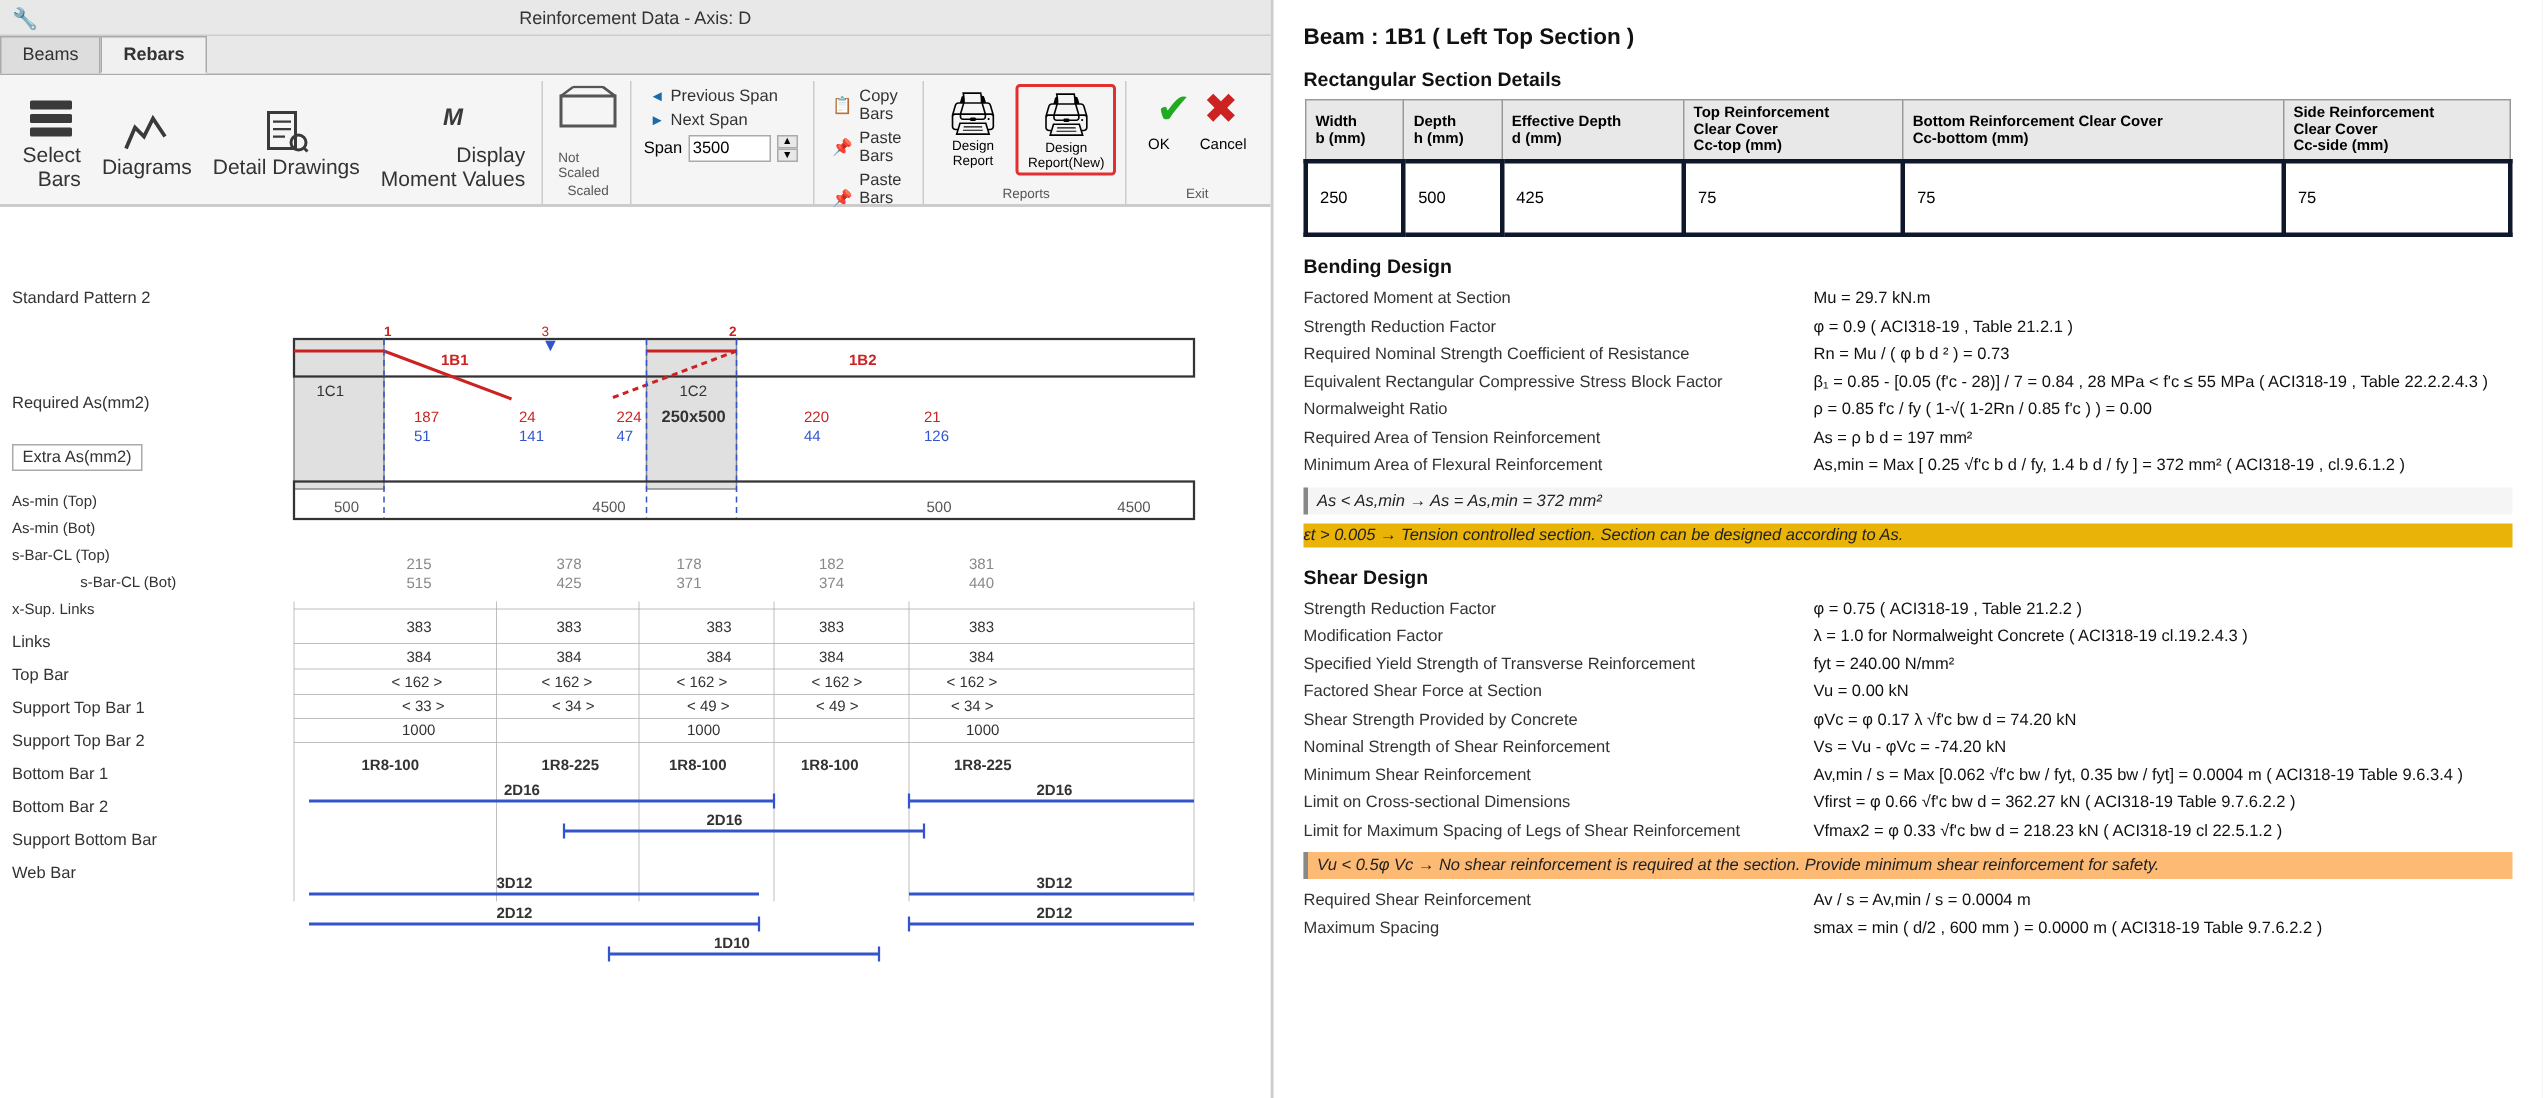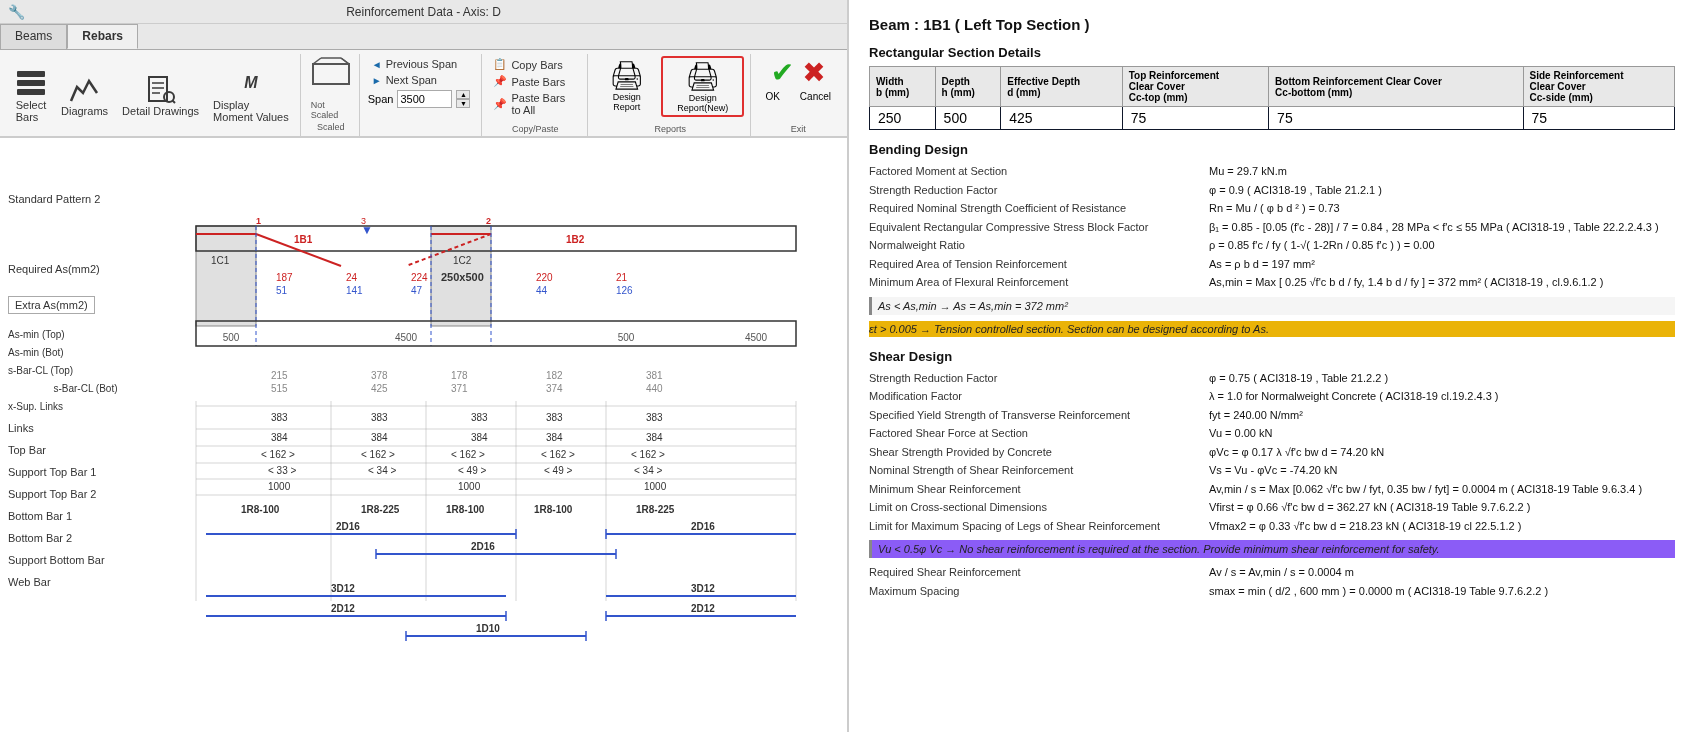--- a/index.html
+++ b/index.html
@@ -103,22 +103,22 @@
     .ribbon-btn .icon-area {
       width: 32px;
       height: 32px;
       display: flex;
       align-items: center;
       justify-content: center;
       font-size: 20px;
     }
 
     .ribbon-btn-label {
-      font-size: 11px;
-      text-align: left;
+      font-size: 14px;
+      text-align: right;
       white-space: nowrap;
     }
 
     
     .nav-group {
       display: flex;
       flex-direction: column;
       padding: 2px 6px;
       border-right: 1px solid #ccc;
       min-width: 120px;
@@ -297,23 +297,23 @@
     .rp-table th {
       background: #e8e8e8;
       border: 1px solid #999;
       padding: 3px 6px;
       text-align: left;
       font-size: 10px;
       font-weight: bold;
     }
 
     .rp-table td {
-      border: 1px solid #0f172a;
-      padding: 3px 8px;
-      font-size: 14px;
+      border: 3px solid #0f172a;
+      padding: 17px 8px;
+      font-size: 11px;
     }
 
     .rp-row {
       display: flex;
       margin: 2px 0;
       font-size: 11px;
       line-height: 1.5;
     }
 
     .rp-row-label {
@@ -804,21 +804,21 @@
     <div class="rp-row">
       <span class="rp-row-label">Limit on Cross-sectional Dimensions</span>
       <span class="rp-row-value">Vfirst = φ 0.66 √f'c bw d = 362.27 kN ( ACI318-19 Table 9.7.6.2.2 )</span>
     </div>
     <div class="rp-row">
       <span class="rp-row-label">Limit for Maximum Spacing of Legs of Shear Reinforcement</span>
       <span class="rp-row-value">Vfmax2 = φ 0.33 √f'c bw d = 218.23 kN ( ACI318-19 cl 22.5.1.2 )</span>
     </div>
   </div>
 
-  <div class="rp-note" style="margin:6px 0;border-left:3px solid #888;padding:3px 6px;background:#8b5cf6;">
+  <div class="rp-note" style="margin:6px 0;border-left:3px solid #888;padding:3px 6px;background:#fdba74;">
     <span>Vu &lt; 0.5φ Vc → No shear reinforcement is required at the section. Provide minimum shear reinforcement for safety.</span>
   </div>
 
   <div>
     <div class="rp-row">
       <span class="rp-row-label">Required Shear Reinforcement</span>
       <span class="rp-row-value">Av / s = Av,min / s = 0.0004 m</span>
     </div>
     <div class="rp-row">
       <span class="rp-row-label">Maximum Spacing</span>

